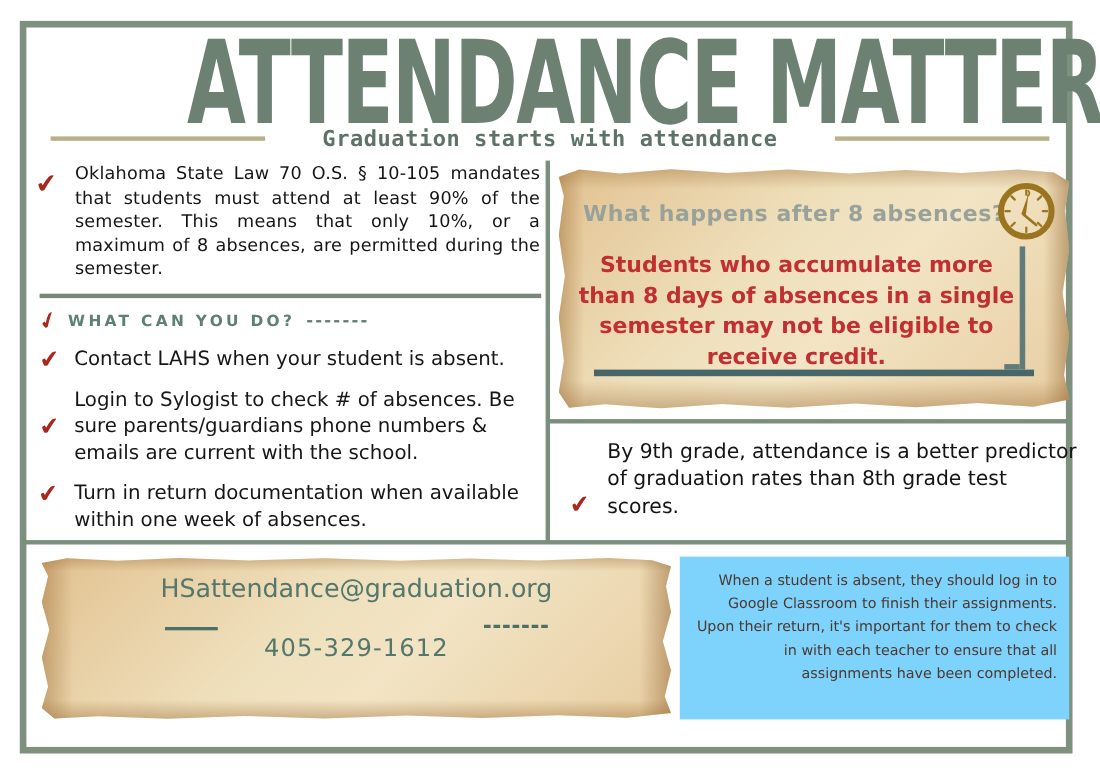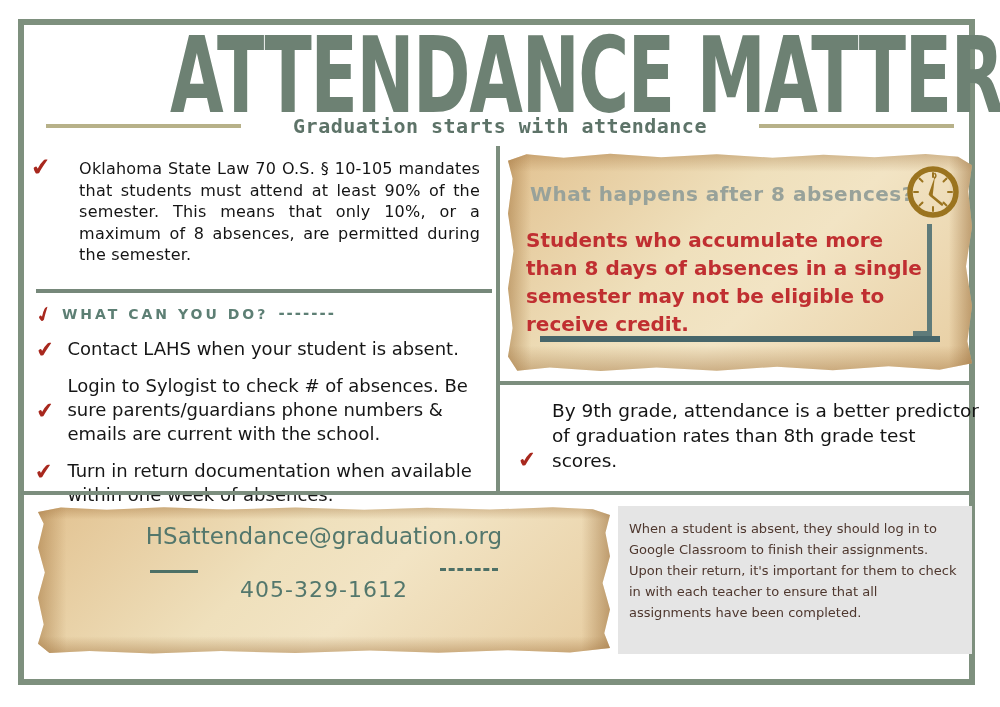--- a/index.html
+++ b/index.html
@@ -62,21 +62,21 @@
       linear-gradient(135deg, #e2c291 0%, #efe0bc 40%, #f2e4c4 58%, #e7cda1 100%);
     clip-path: polygon(0% 4%, 4% 1%, 12% 2.6%, 22% .8%, 33% 2.4%, 45% 1%, 57% 2.6%, 68% 1.2%, 79% 2.4%, 90% .9%, 97% 2.2%, 100% 6%, 99.2% 18%, 100% 34%, 98.7% 52%, 100% 70%, 99% 86%, 100% 96%, 93% 99%, 82% 97.4%, 70% 99.2%, 58% 97.6%, 45% 99.4%, 32% 97.9%, 20% 99.6%, 9% 98%, 2% 99.4%, 0% 93%, 1% 80%, 0% 62%, 1.2% 45%, 0% 28%, 1% 12%);
   }
   .absence-box { position:absolute; left:508px; top:152px; width:464px; height:220px; }
   .absence-heading {
     position:absolute; left:22px; top:30px; width:388px;
     font-size:20px; font-weight:bold; color:#98a29a; letter-spacing:.5px;
   }
   .clock { position:absolute; right:10px; top:11px; }
   .warning {
-    position:absolute; left:18px; right:50px; top:74px; text-align:left;
+    position:absolute; left:18px; right:50px; top:74px; text-align:center;
     font-size:20px; line-height:28px; font-weight:bold; color:#c02f31;
   }
   .warning-underline { position:absolute; left:32px; top:184px; width:400px; height:6px; background:#47666a; }
   .clock-line { position:absolute; left:419px; top:72px; width:5px; height:112px; background:#5f7b7a; }
   .clock-line::after { content:""; position:absolute; left:-14px; bottom:0; width:14px; height:5px; background:#5f7b7a; }
   
   .fact-box {
     position:absolute; left:510px; top:398px; width:470px; padding-left:42px;
     box-sizing:border-box; font-size:18.5px; line-height:25px; color:#141414;
   }
@@ -86,41 +86,41 @@
     position:absolute; left:38px; top:506px; width:572px; height:148px;
     text-align:center;
   }
   .contact-title { margin:16px 0 0; font-size:30px; color:#4d7066; letter-spacing:1px; font-weight:normal; }
   .ct-underline { position:absolute; left:112px; top:64px; width:48px; height:3px; background:#4d7066; }
   .ct-scribble  { position:absolute; right:112px; top:62px; width:58px; border-bottom:3px dashed #4d7066; }
   .contact-email { margin-top:17px; font-size:23px; color:#53776c; }
   .contact-phone { margin-top:28px; font-size:22px; color:#53776c; letter-spacing:1px; }
   .note-box {
     position:absolute; left:618px; top:506px; width:354px; height:148px;
-    background:#e5e5e5; box-sizing:border-box; padding:12px 11px;
-    text-align:left; font-size:13px; line-height:21px; color:#4e372e;
+    background:#7dd3fc; box-sizing:border-box; padding:12px 11px;
+    text-align:right; font-size:13px; line-height:21px; color:#4e372e;
   }
 </style>
 </head>
 <body>
 
 <div class="page">
   <div class="frame"></div>
 
   <div class="title">ATTENDANCE MATTERS</div>
   <div class="subtitle-row">
     <span class="sub-line"></span>
     <span class="subtitle">Graduation starts with attendance</span>
     <span class="sub-line"></span>
   </div>
 
   <div class="left-col">
     <div class="intro-row">
       <span class="check">✔</span>
-      <p class="intro-text" style="margin:12px">Oklahoma State Law 70 O.S. § 10-105 mandates that students must attend at least 90% of the semester. This means that only 10%, or a maximum of 8 absences, are permitted during the semester.</p>
+      <p class="intro-text" style="margin:1px">Oklahoma State Law 70 O.S. § 10-105 mandates that students must attend at least 90% of the semester. This means that only 10%, or a maximum of 8 absences, are permitted during the semester.</p>
     </div>
     <div class="left-divider"></div>
     <div class="todo-heading">
       <span class="check tilt">✔</span>
       <span class="todo-label">WHAT CAN YOU DO?</span>
       <span class="dashes">-------</span>
     </div>
     <div class="bullet">
       <span class="check">✔</span>
       <span class="bullet-text">Contact LAHS when your student is absent.</span>

